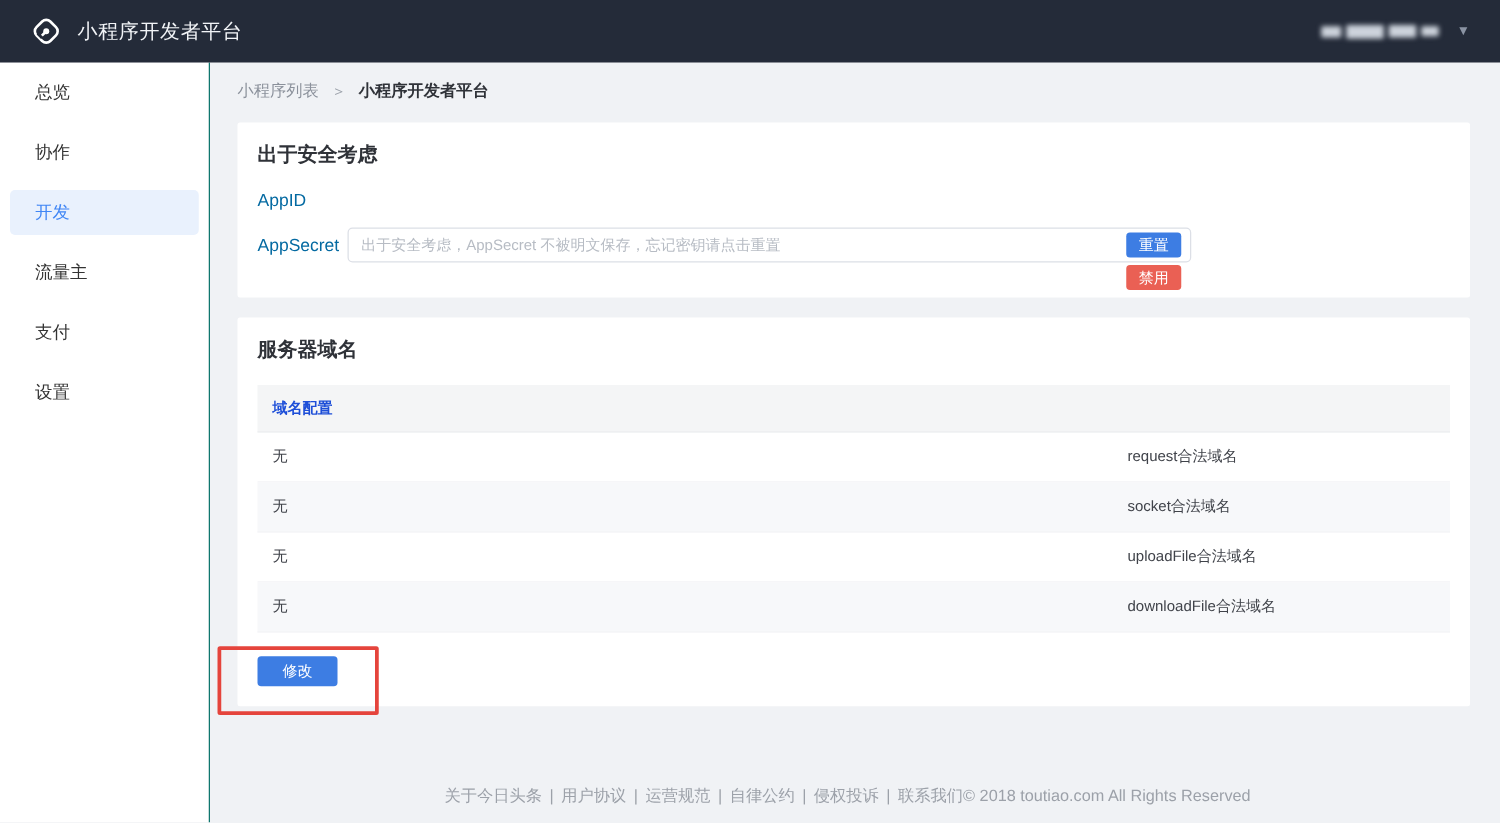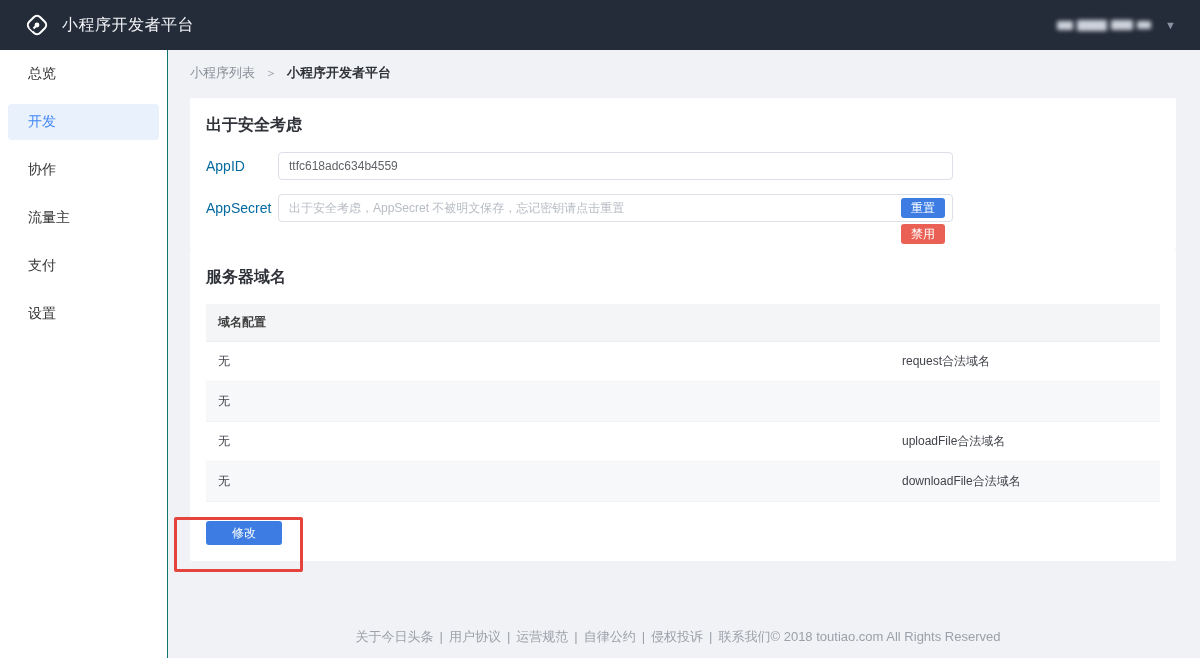--- a/index.html
+++ b/index.html
@@ -58,21 +58,21 @@
   .breadcrumb { font-size: 13px; color: #8b919b; display: flex; align-items: flex-end; }
   .crumb-parent { cursor: pointer; }
   .crumb-sep { margin: 0 10px; font-size: 12px; color: #9aa0a9; }
   .crumb-current { color: #2f3238; font-weight: bold; }
 
   .card {
     background: #ffffff; border-radius: 2px;
     padding: 16px 16px 28px 16px;
   }
   .card-key { margin-top: 16px; }
-  .card-domain { margin-top: 0; padding-bottom: 16px; padding-left: 16px; }
+  .card-domain { margin-top: 16px; padding-bottom: 16px; padding-left: 16px; }
   .card-title { font-size: 16px; font-weight: bold; color: #2f3238; line-height: 22px; }
 
   
   .form-row { display: flex; align-items: center; margin-top: 16px; }
   .form-row + .form-row { margin-top: 14px; }
   .form-label { width: 72px; font-size: 14px; color: #0369a1; }
   .input-wrap { position: relative; width: 675px; }
   .text-input {
     width: 100%; height: 28px;
     border: 1px solid #dcdfe6; border-radius: 4px;
@@ -99,25 +99,25 @@
   .t-row { display: flex; align-items: center; }
   .t-head {
     height: 38px; background: #f4f5f6; border-bottom: 1px solid #ebedf0;
     font-weight: bold;
   }
   .t-body-row { height: 40px; font-weight: normal; border-bottom: 1px solid #f3f4f6; }
   .t-body-row.alt { background: #f7f8fa; }
   .t-cell { font-size: 12px; color: #40434a; padding-left: 12px; }
   .t-col1 { width: 684px; }
   .t-col2 { flex: 1; }
-  .t-head .t-cell { color: #404040; }
+  .t-head .t-cell { color: #1d4ed8; }
 
   .modify-btn {
     margin-top: 19px;
-    width: 76px; height: 24px;
+    width: 64px; height: 24px;
     background: #3d7de3; color: #fff; font-size: 12px;
     border: none; border-radius: 3px; cursor: pointer;
     font-family: "Liberation Sans", "DejaVu Sans", sans-serif;
   }
 
   
   .annotation-box {
     position: absolute; left: 174px; top: 517px;
     width: 129px; height: 55px;
     border: 3px solid #e5443c; border-radius: 2px;
@@ -154,25 +154,25 @@
       <span class="redacted-block rb4"></span>
     </span>
     <span class="user-caret">▼</span>
   </div>
 </div>
 
 <div class="sidebar">
   <div class="side-item">
       <span>总览</span>
     </div>
+  <div class="side-item">
+      <span>协作</span>
+    </div>
   <div class="side-item active">
       <span>开发</span>
-    </div>
-  <div class="side-item">
-      <span>协作</span>
     </div>
   <div class="side-item">
       <span>流量主</span>
     </div>
   <div class="side-item">
       <span>支付</span>
     </div>
   <div class="side-item">
       <span>设置</span>
     </div>
@@ -184,23 +184,20 @@
     <span class="crumb-parent">小程序列表</span>
     <span class="crumb-sep">＞</span>
     <span class="crumb-current">小程序开发者平台</span>
   </div>
 
   <div class="card card-key">
     <div class="card-title">出于安全考虑</div>
 
     <div class="form-row">
       <span class="form-label">AppID</span>
-      <span class="input-wrap">
-        <input class="text-input" type="text" readonly="" value="ttfc618adc634b4559" style="">
-      </span>
     </div>
 
     <div class="form-row">
       <span class="form-label">AppSecret</span>
       <span class="input-wrap">
         <input class="text-input secret-input" type="text" readonly="" placeholder="出于安全考虑，AppSecret 不被明文保存，忘记密钥请点击重置" style="">
         <span class="input-btns">
           <button class="mini-btn btn-blue">重置</button>
           <button class="mini-btn btn-red">禁用</button>
         </span>
@@ -214,20 +211,21 @@
     <div class="domain-table">
       <div class="t-row t-head">
         <span class="t-cell t-col1">域名配置</span>
       </div>
       <div class="t-row t-body-row">
         <span class="t-cell t-col1">无</span>
         <span class="t-cell t-col2">request合法域名</span>
       </div>
       <div class="t-row t-body-row alt">
         <span class="t-cell t-col1">无</span>
+        <span class="t-cell t-col2">socket合法域名</span>
       </div>
       <div class="t-row t-body-row">
         <span class="t-cell t-col1">无</span>
         <span class="t-cell t-col2">uploadFile合法域名</span>
       </div>
       <div class="t-row t-body-row alt">
         <span class="t-cell t-col1">无</span>
         <span class="t-cell t-col2">downloadFile合法域名</span>
       </div>
     </div>

